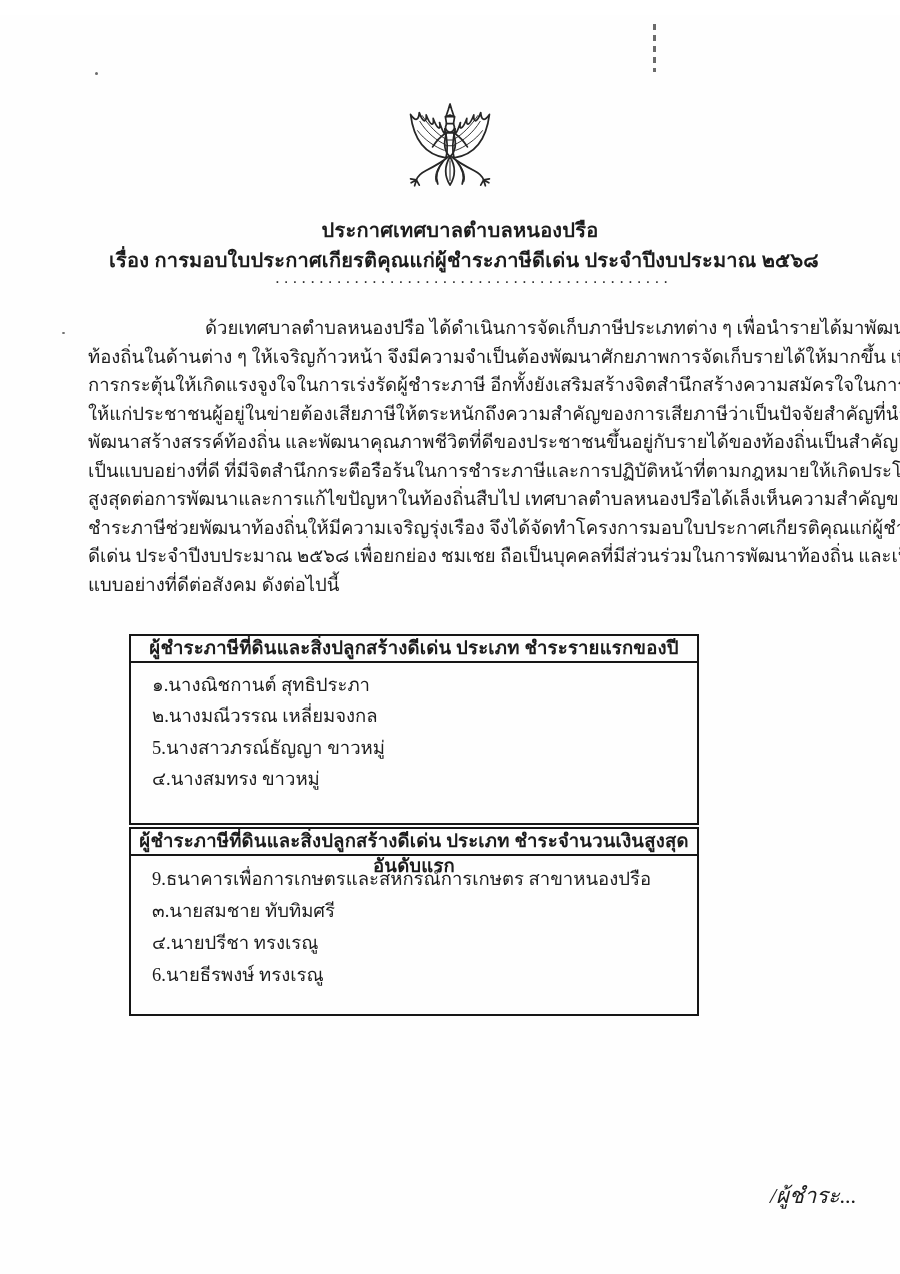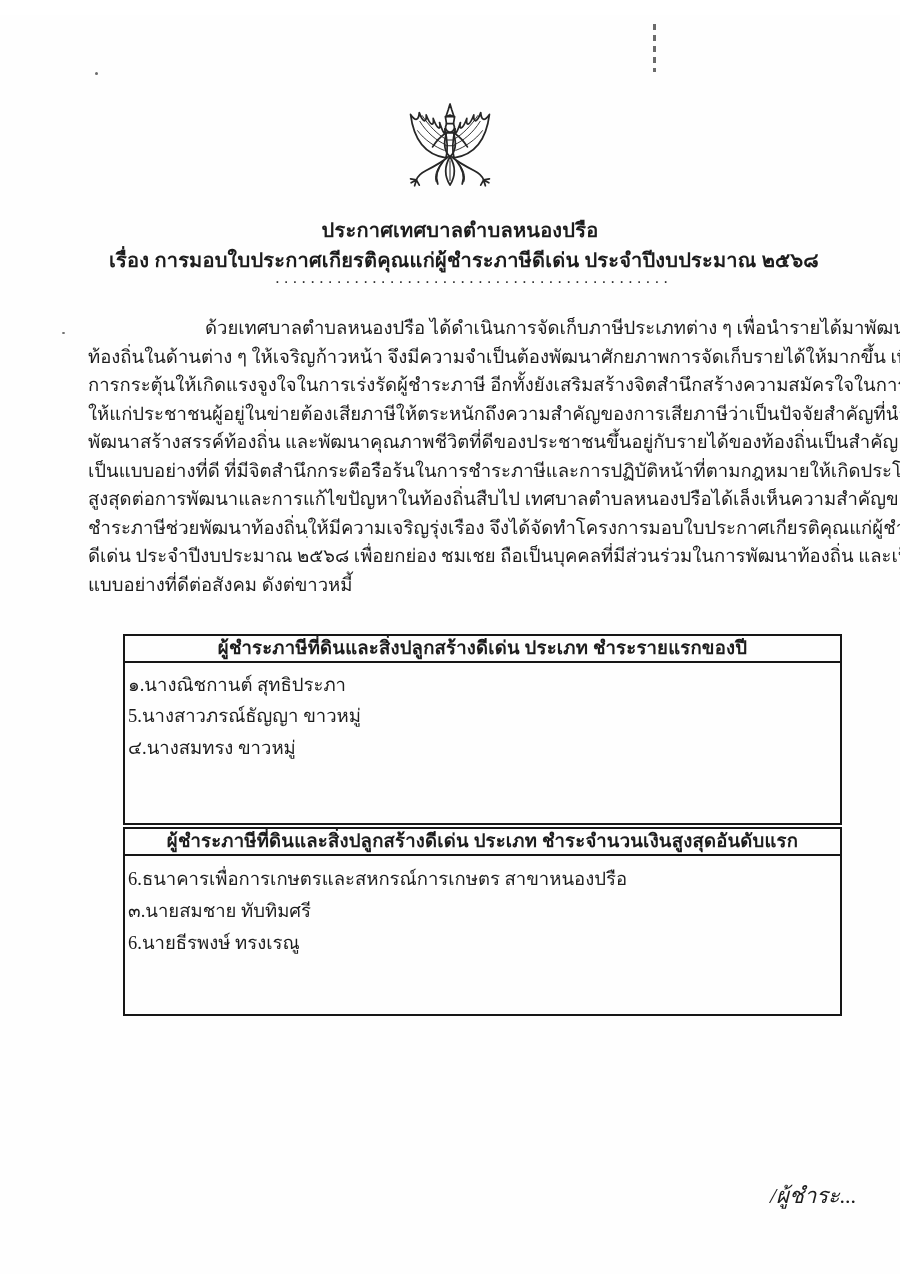--- a/index.html
+++ b/index.html
@@ -83,39 +83,39 @@
     left: 88px;
     width: 731px;
     font-size: 18.5px;
     line-height: 28.5px;
   }
   .body-paragraph .pline { white-space: nowrap; }
   .body-paragraph .pline.indent { text-indent: 117px; }
   
   .award-box {
     position: absolute;
-    left: 123px;
-    width: 719px;
+    left: 129px;
+    width: 570px;
     box-sizing: border-box;
     border: 2px solid #161616;
     background: transparent;
   }
   .box-1 { top: 619px; height: 191px; }
   .box-2 { top: 812px; height: 189px; }
   .box-title {
     box-sizing: border-box;
     height: 27px;
     line-height: 25px;
     border-bottom: 2px solid #161616;
     text-align: center;
     font-weight: bold;
     font-size: 18.5px;
     letter-spacing: .2px;
   }
-  .box-items { padding: 7px 10px 0 3px; }
+  .box-items { padding: 7px 10px 0 21px; }
   .box-items .item {
     font-size: 18.5px;
     line-height: 31.4px;
     white-space: nowrap;
   }
   .box-2 .box-items .item { line-height: 32px; }
   
   .continuation {
     position: absolute;
     top: 1163px;
@@ -165,36 +165,38 @@
   <div class="body-paragraph">
     <div class="pline indent">ด้วยเทศบาลตำบลหนองปรือ  ได้ดำเนินการจัดเก็บภาษีประเภทต่าง ๆ เพื่อนำรายได้มาพัฒนา</div>
     <div class="pline">ท้องถิ่นในด้านต่าง ๆ ให้เจริญก้าวหน้า จึงมีความจำเป็นต้องพัฒนาศักยภาพการจัดเก็บรายได้ให้มากขึ้น  เพื่อเป็น</div>
     <div class="pline">การกระตุ้นให้เกิดแรงจูงใจในการเร่งรัดผู้ชำระภาษี อีกทั้งยังเสริมสร้างจิตสำนึกสร้างความสมัครใจในการเสียภาษี</div>
     <div class="pline">ให้แก่ประชาชนผู้อยู่ในข่ายต้องเสียภาษีให้ตระหนักถึงความสำคัญของการเสียภาษีว่าเป็นปัจจัยสำคัญที่นำมา</div>
     <div class="pline">พัฒนาสร้างสรรค์ท้องถิ่น และพัฒนาคุณภาพชีวิตที่ดีของประชาชนขึ้นอยู่กับรายได้ของท้องถิ่นเป็นสำคัญ และเพื่อ</div>
     <div class="pline">เป็นแบบอย่างที่ดี ที่มีจิตสำนึกกระตือรือร้นในการชำระภาษีและการปฏิบัติหน้าที่ตามกฎหมายให้เกิดประโยชน์</div>
     <div class="pline">สูงสุดต่อการพัฒนาและการแก้ไขปัญหาในท้องถิ่นสืบไป  เทศบาลตำบลหนองปรือได้เล็งเห็นความสำคัญของผู้ที่</div>
     <div class="pline">ชำระภาษีช่วยพัฒนาท้องถิ่นให้มีความเจริญรุ่งเรือง  จึงได้จัดทำโครงการมอบใบประกาศเกียรติคุณแก่ผู้ชำระภาษี</div>
     <div class="pline">ดีเด่น ประจำปีงบประมาณ ๒๕๖๘  เพื่อยกย่อง ชมเชย ถือเป็นบุคคลที่มีส่วนร่วมในการพัฒนาท้องถิ่น และเป็น</div>
-    <div class="pline">แบบอย่างที่ดีต่อสังคม  ดังต่ขาวหมี้</div>
+    <div class="pline">แบบอย่างที่ดีต่อสังคม  ดังต่อไปนี้</div>
   </div>
 
   <section class="award-box box-1">
     <div class="box-title">ผู้ชำระภาษีที่ดินและสิ่งปลูกสร้างดีเด่น  ประเภท  ชำระรายแรกของปี</div>
     <div class="box-items">
       <div class="item">๑.นางณิชกานต์  สุทธิประภา</div>
+      <div class="item">๒.นางมณีวรรณ   เหลี่ยมจงกล</div>
       <div class="item">5.นางสาวภรณ์ธัญญา   ขาวหมู่</div>
       <div class="item">๔.นางสมทรง   ขาวหมู่</div>
     </div>
   </section>
 
   <section class="award-box box-2">
     <div class="box-title">ผู้ชำระภาษีที่ดินและสิ่งปลูกสร้างดีเด่น  ประเภท ชำระจำนวนเงินสูงสุดอันดับแรก</div>
     <div class="box-items">
-      <div class="item">6.ธนาคารเพื่อการเกษตรและสหกรณ์การเกษตร สาขาหนองปรือ</div>
+      <div class="item">9.ธนาคารเพื่อการเกษตรและสหกรณ์การเกษตร สาขาหนองปรือ</div>
       <div class="item">๓.นายสมชาย    ทับทิมศรี</div>
+      <div class="item">๔.นายปรีชา    ทรงเรณู</div>
       <div class="item">6.นายธีรพงษ์   ทรงเรณู</div>
     </div>
   </section>
 
   <div class="continuation">/ผู้ชำระ...</div>
 
 </div>
 
 </body></html>

